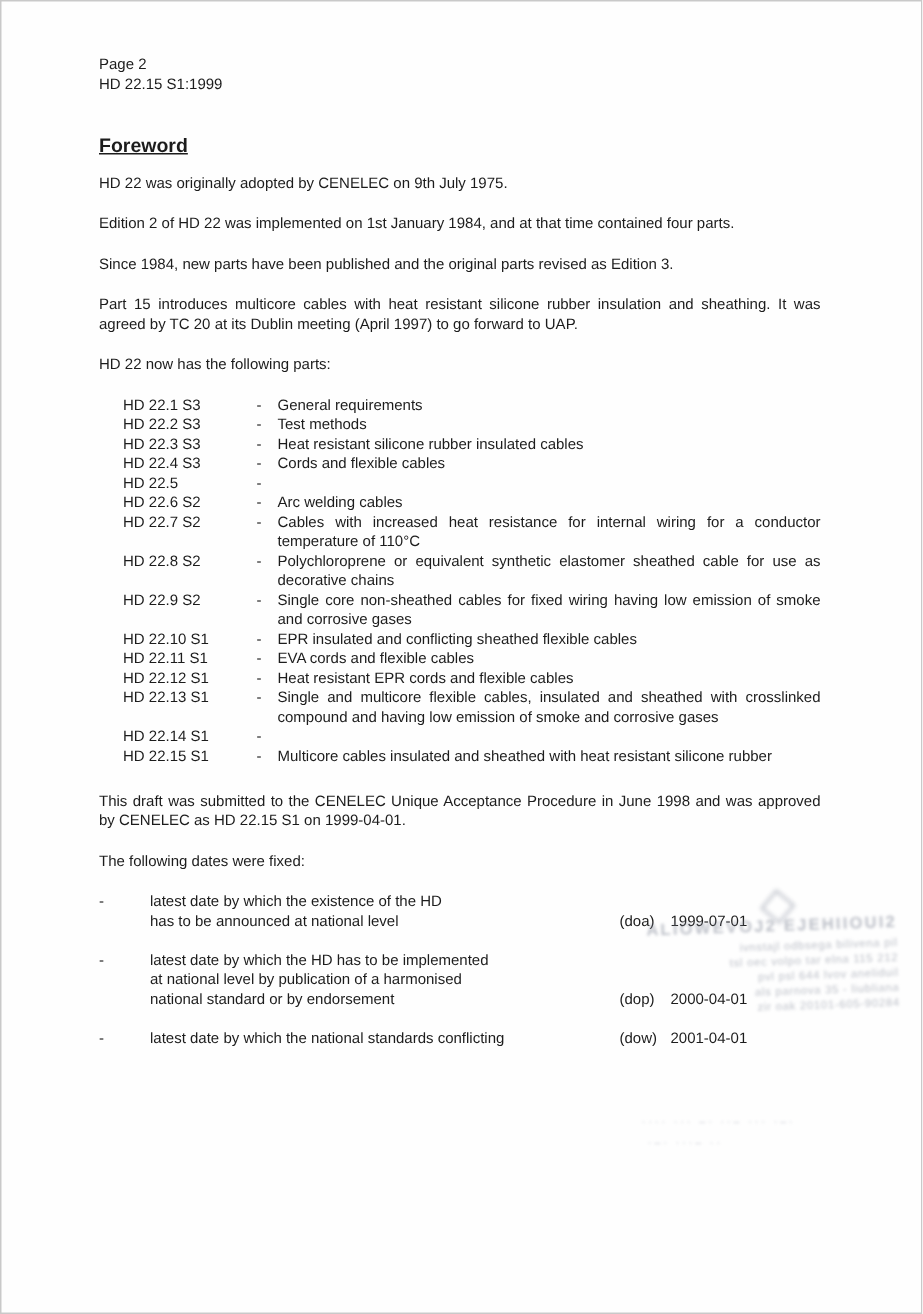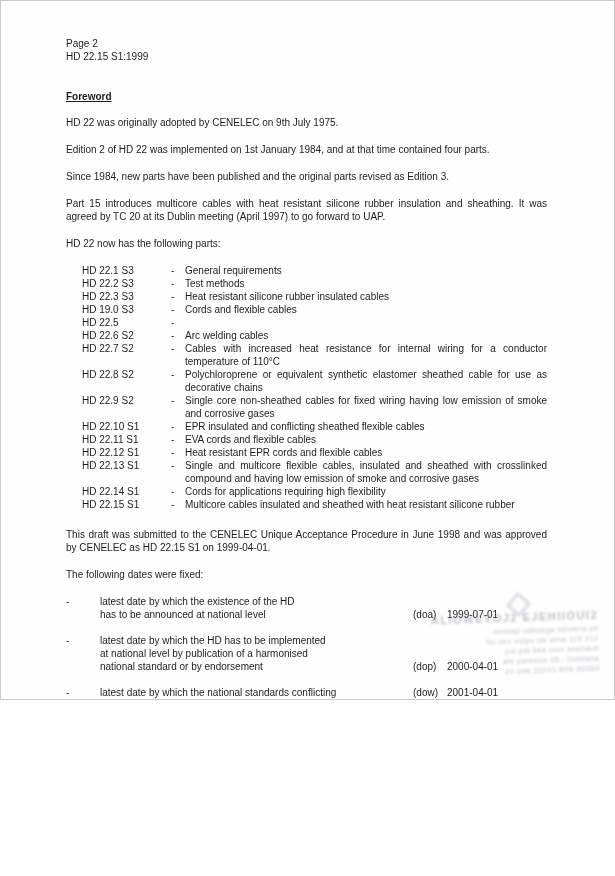--- a/index.html
+++ b/index.html
@@ -1,27 +1,27 @@
 <!DOCTYPE html>
 <html><head>
 <meta charset="utf-8">
 <style>
   html,body{margin:0;padding:0;background:#ffffff;}
   .page{
     position:relative;
-    width:615px;height:700px;
+    width:615px;height:876px;
     background:#fefefe;
     box-shadow:inset 0 0 0 1px #c9c9c9;
     font-family:"Liberation Sans","DejaVu Sans",sans-serif;
     font-size:10px;line-height:13px;color:#1c1c1c;
     overflow:hidden;
   }
   .content{position:absolute;top:37px;left:66px;right:68px;}
   .hdr div{white-space:nowrap;}
-  .fw{font-size:10px;font-weight:bold;text-decoration:underline;margin:27px 0 13px 0;}
+  .fw{font-size:13px;font-weight:bold;text-decoration:underline;margin:27px 0 13px 0;}
   .para{margin:0 0 14px 0;}
   .justify{text-align:justify;}
   .parts{margin:9px 0 17px 0;}
   .prow{display:flex;align-items:flex-start;}
   .p-code{flex:none;width:89px;white-space:nowrap;padding-left:16px;}
   .p-dash{flex:none;width:14px;}
   .p-text{flex:1;text-align:justify;}
   .dates{margin-top:11px;}
   .drow{display:flex;align-items:flex-end;margin-bottom:13px;}
   .d-bullet{flex:none;width:34px;align-self:flex-start;}
@@ -79,21 +79,21 @@
         <span class="p-code">HD 22.2 S3</span>
           <span class="p-dash">-</span>
           <span class="p-text">Test methods</span>
       </div>
       <div class="prow">
         <span class="p-code">HD 22.3 S3</span>
           <span class="p-dash">-</span>
           <span class="p-text">Heat resistant silicone rubber insulated cables</span>
       </div>
       <div class="prow">
-        <span class="p-code">HD 19.0 S3</span>
+        <span class="p-code">HD 22.4 S3</span>
           <span class="p-dash">-</span>
           <span class="p-text">Cords and flexible cables</span>
       </div>
       <div class="prow">
         <span class="p-code">HD 22.5</span>
           <span class="p-dash">-</span>
       </div>
       <div class="prow">
         <span class="p-code">HD 22.6 S2</span>
           <span class="p-dash">-</span>
@@ -130,21 +130,20 @@
           <span class="p-text">Heat resistant EPR cords and flexible cables</span>
       </div>
       <div class="prow">
         <span class="p-code">HD 22.13 S1</span>
           <span class="p-dash">-</span>
           <span class="p-text">Single and multicore flexible cables, insulated and sheathed with crosslinked compound and having low emission of smoke and corrosive gases</span>
       </div>
       <div class="prow">
         <span class="p-code">HD 22.14 S1</span>
           <span class="p-dash">-</span>
-          <span class="p-text">Cords for applications requiring high flexibility</span>
       </div>
       <div class="prow">
         <span class="p-code">HD 22.15 S1</span>
           <span class="p-dash">-</span>
           <span class="p-text">Multicore cables insulated and sheathed with heat resistant silicone rubber</span>
       </div>
     </div>
 
     <p class="para justify">This draft was submitted to the CENELEC Unique Acceptance Procedure in June 1998 and was approved by CENELEC as HD 22.15 S1 on 1999-04-01.</p>
 

